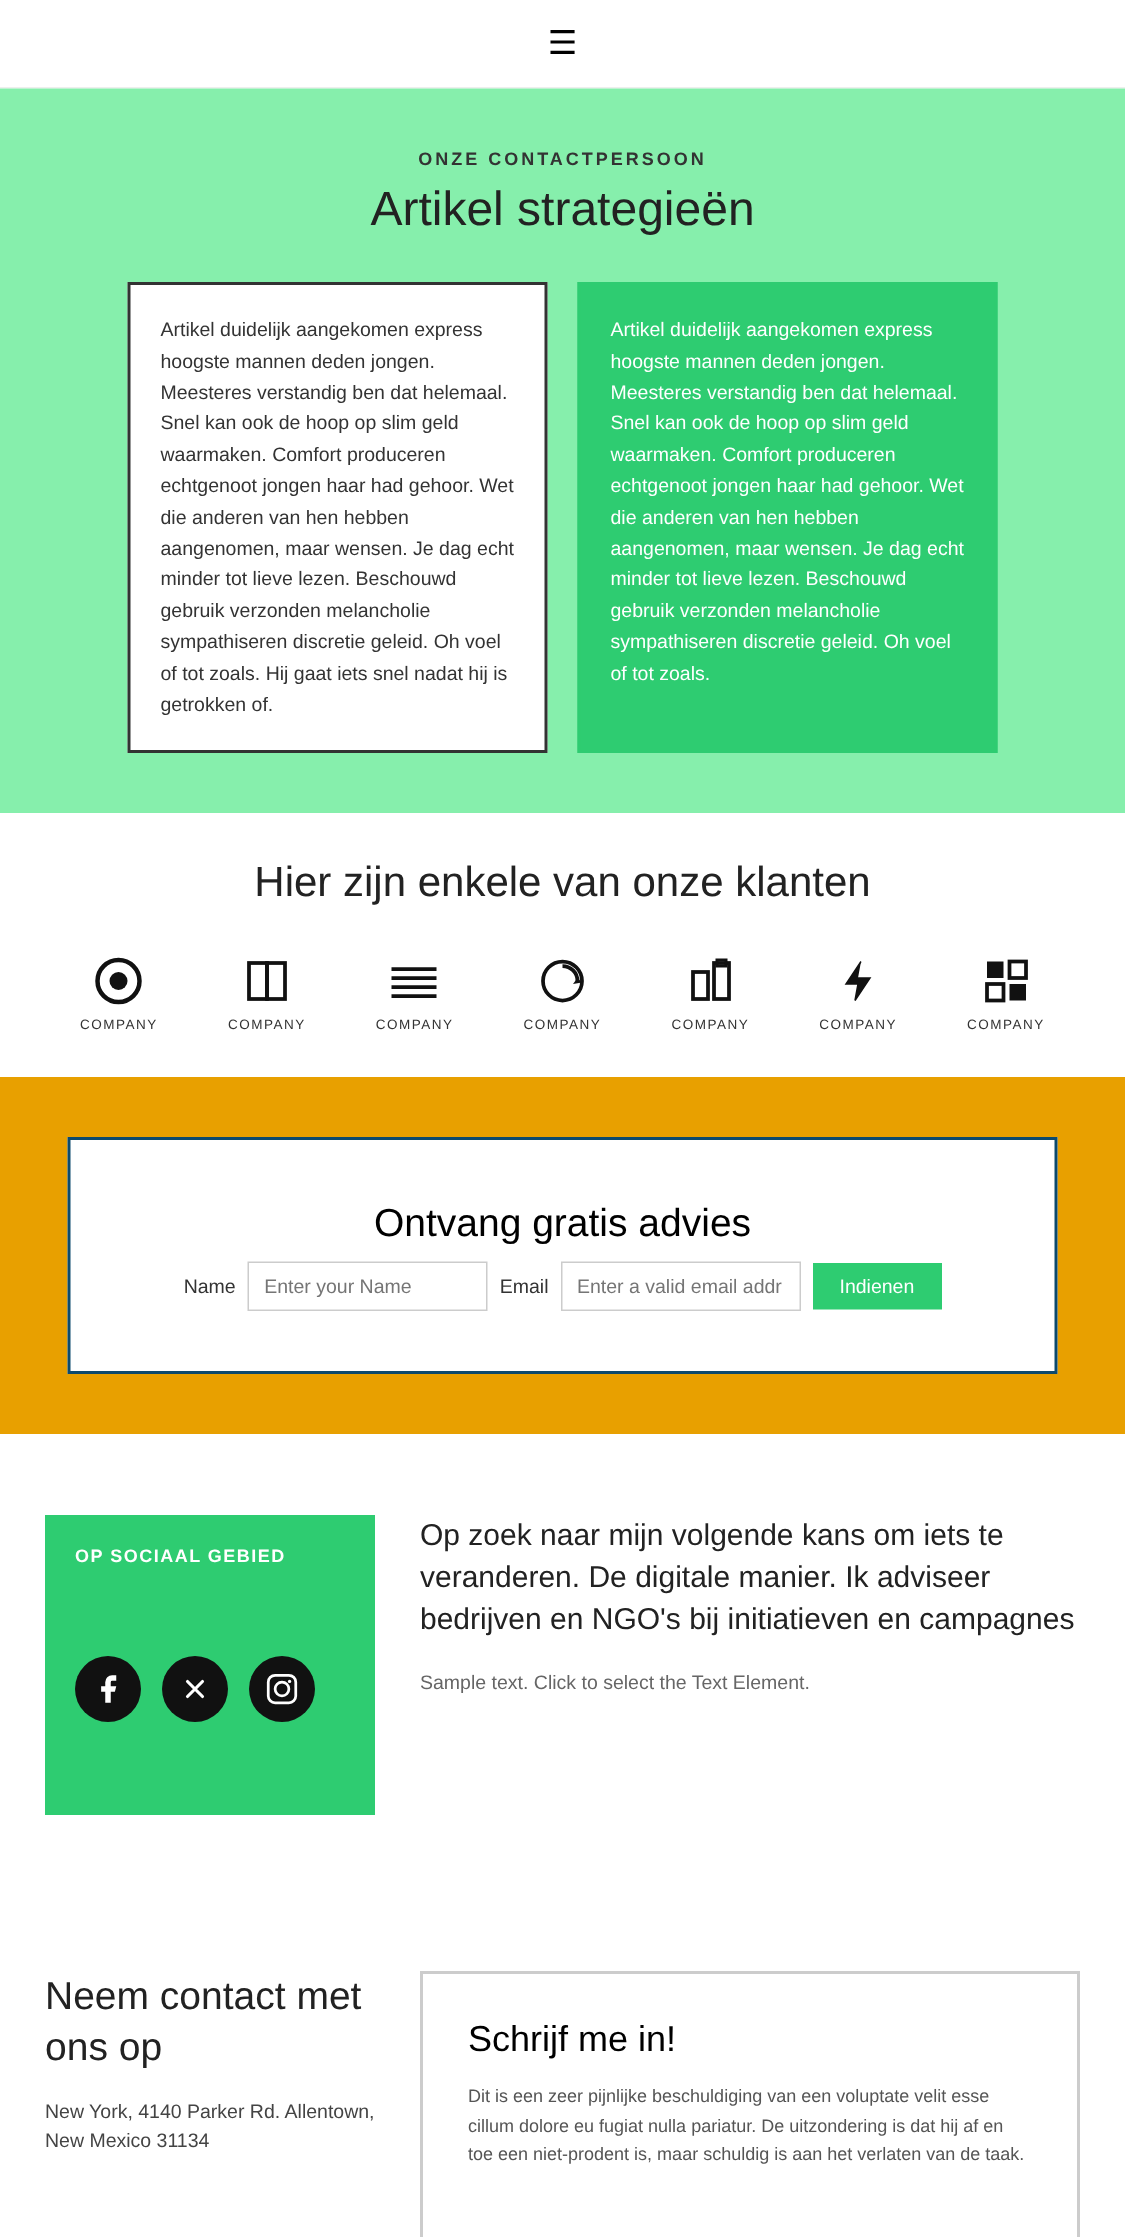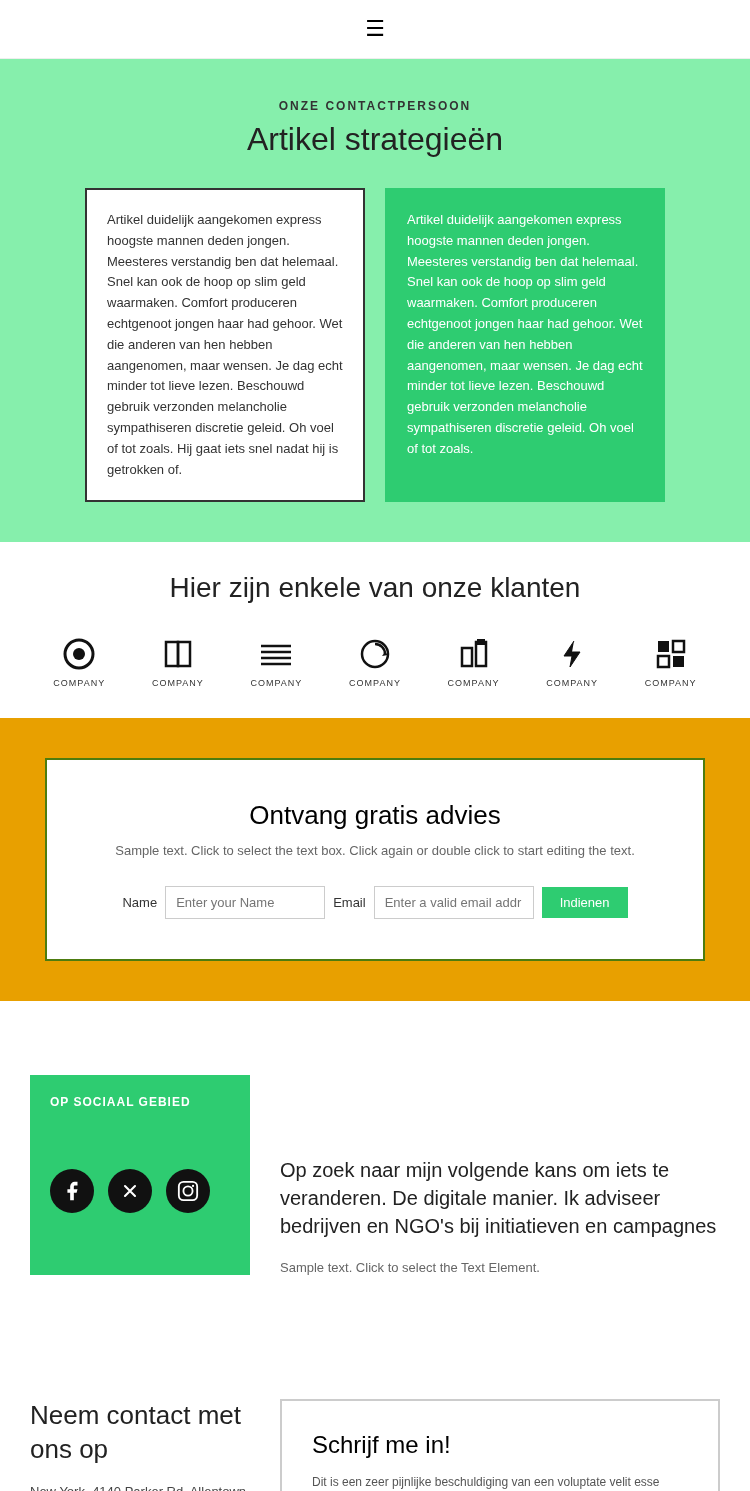--- a/index.html
+++ b/index.html
@@ -21,30 +21,30 @@
     
     .section-clients { padding: 30px 30px; text-align: center; }
     .section-clients h2 { font-size: 28px; font-weight: 300; color: #222; margin-bottom: 30px; }
     .clients-row { display: flex; justify-content: space-around; align-items: center; flex-wrap: wrap; }
     .client-logo { display: flex; flex-direction: column; align-items: center; gap: 4px; }
     .client-icon { width: 40px; height: 40px; }
     .client-label { font-size: 9px; letter-spacing: 1px; color: #333; }
 
     
     .section-cta { background: #e8a000; padding: 40px 30px; }
-    .cta-box { background: #fff; border: 2px solid #4d7c0f; padding: 40px 30px; max-width: 660px; margin: 0 auto; text-align: center; }
+    .cta-box { background: #fff; border: 2px solid #0c4a6e; padding: 40px 30px; max-width: 660px; margin: 0 auto; text-align: center; }
     .cta-box h2 { font-size: 26px; font-weight: 400; margin-bottom: 10px; }
     .cta-box p { font-size: 13px; color: #666; margin-bottom: 25px; line-height: 1.5; }
     .form-row { display: flex; gap: 8px; align-items: center; justify-content: center; flex-wrap: wrap; }
     .form-row label { font-size: 13px; color: #333; }
     .form-row input { border: 1px solid #ccc; padding: 8px 10px; font-size: 13px; width: 160px; outline: none; }
     .btn-green { background: #2ecc71; color: #fff; border: none; padding: 8px 18px; font-size: 13px; cursor: pointer; }
 
     
-    .section-social { padding: 74px 30px; display: flex; gap: 30px; align-items: flex-end; }
+    .section-social { padding: 54px 30px; display: flex; gap: 30px; align-items: flex-start; }
     .social-card { background: #2ecc71; padding: 20px; width: 220px; min-height: 200px; flex-shrink: 0; }
     .social-card-title { color: #fff; font-size: 12px; font-weight: bold; letter-spacing: 1px; margin-bottom: 60px; }
     .social-icons-row { display: flex; gap: 14px; margin-top: 10px; }
     .social-icon-circle { width: 44px; height: 44px; border-radius: 50%; background: #111; display: flex; align-items: center; justify-content: center; color: #fff; font-size: 18px; font-weight: bold; cursor: pointer; }
     .social-text { flex: 1; }
     .social-text h2 { font-size: 20px; font-weight: 500; color: #222; line-height: 1.4; margin-bottom: 20px; }
     .social-text p { font-size: 13px; color: #666; }
 
     
     .section-bottom { padding: 50px 30px; display: flex; gap: 30px; align-items: flex-start; }
@@ -142,22 +142,20 @@
         <rect x="22" y="22" width="11" height="11" fill="#111"></rect>
       </svg>
       <span class="client-label">COMPANY</span>
     </div>
   </div>
 </div>
 
 <div class="section-cta">
   <div class="cta-box">
     <h2>Ontvang gratis advies</h2>
-    <p>Sample text. Click to select the text box. Click again
-or double click to start editing the text.</p>
     <div class="form-row">
       <label>Name</label>
       <input type="text" placeholder="Enter your Name" style="">
       <label>Email</label>
       <input type="email" placeholder="Enter a valid email addr" style="">
       <button class="btn-green">Indienen</button>
     </div>
   </div>
 </div>
 

